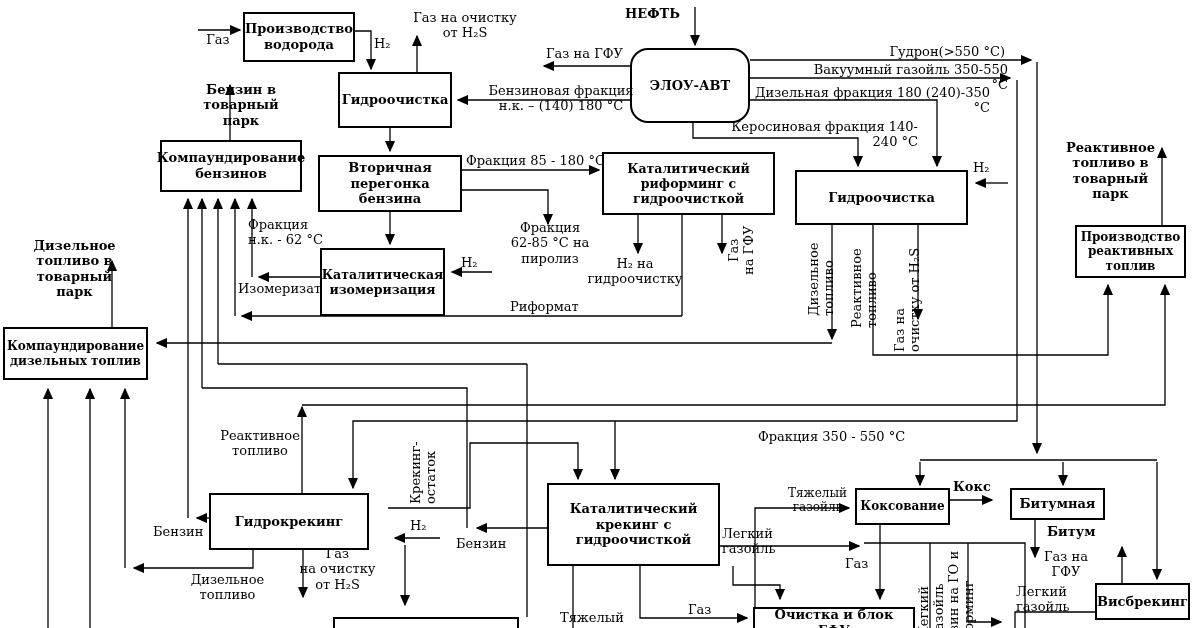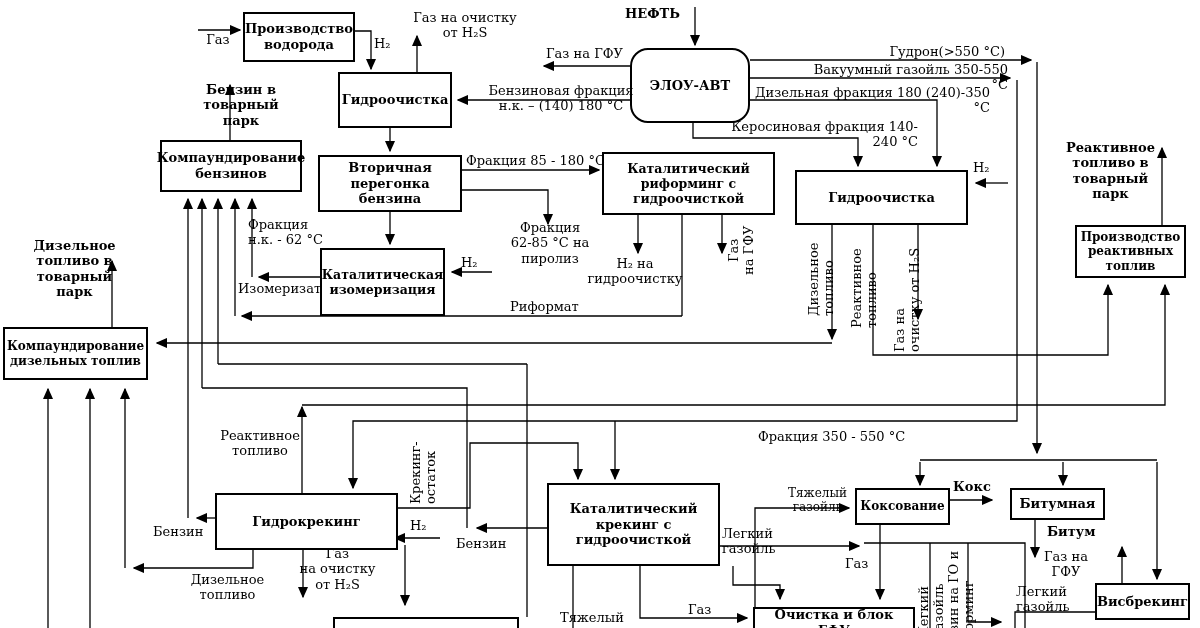--- a/index.html
+++ b/index.html
@@ -108,21 +108,21 @@
 риформинг с
 гидроочисткой</div>
 <div class="box" style="left:795px;top:170px;width:173px;height:55px;">Гидроочистка</div>
 <div class="box" style="left:1075px;top:225px;width:111px;height:53px;font-size:12px;">Производство
 реактивных
 топлив</div>
 <div class="box" style="left:320px;top:248px;width:125px;height:68px;font-size:12.5px;">Каталитическая
 изомеризация</div>
 <div class="box" style="left:3px;top:327px;width:145px;height:53px;font-size:12px;">Компаундирование
 дизельных топлив</div>
-<div class="box" style="left:215px;top:493px;width:183px;height:57px;">Гидрокрекинг</div>
+<div class="box" style="left:209px;top:493px;width:160px;height:57px;">Гидрокрекинг</div>
 <div class="box" style="left:547px;top:483px;width:173px;height:83px;">Каталитический
 крекинг с
 гидроочисткой</div>
 <div class="box" style="left:855px;top:488px;width:95px;height:37px;font-size:12px;">Коксование</div>
 <div class="box" style="left:1010px;top:488px;width:95px;height:32px;">Битумная</div>
 <div class="box" style="left:1095px;top:583px;width:95px;height:37px;">Висбрекинг</div>
 <div class="box" style="left:753px;top:607px;width:162px;height:32px;">Очистка и блок ГФУ</div>
 <div class="box" style="left:333px;top:617px;width:186px;height:24px;"></div>
 
 <div class="lbl c" style="left:196px;top:32px;width:44px;">Газ</div>

